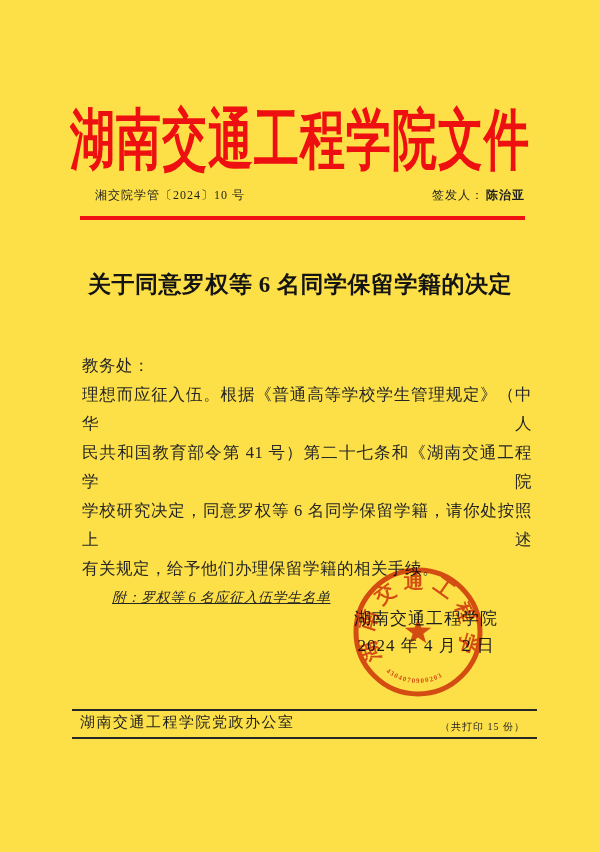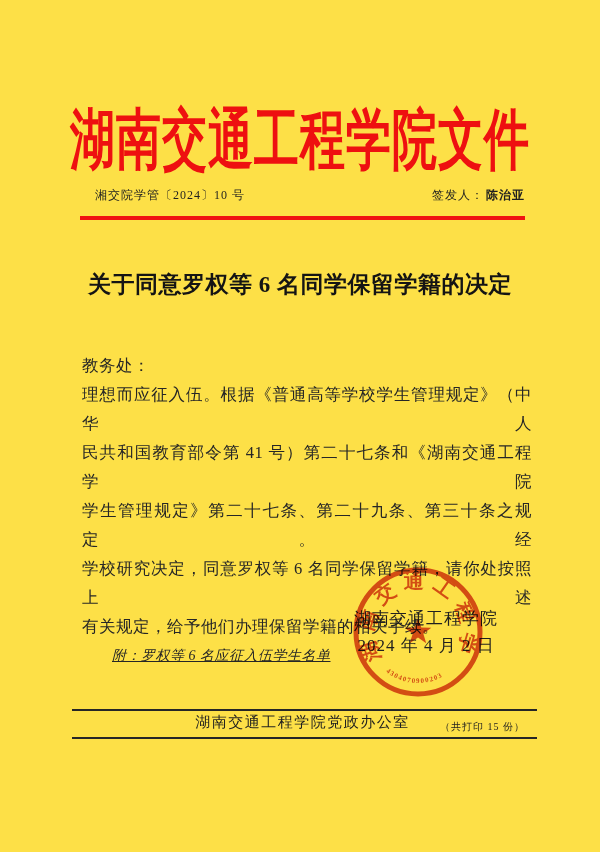--- a/index.html
+++ b/index.html
@@ -62,21 +62,21 @@
   .seal text { font-family:"Liberation Serif","DejaVu Serif",serif; font-weight:bold; }
   .seal .arc-org  { font-size:20px; letter-spacing:7.5px; }
   .seal .arc-code { font-size:7px;  letter-spacing:1.2px; }
 
   
   .footer-rule { position:absolute; left:72px; width:465px; height:2px; background:#262626; }
   .footer-rule.r1 { top:709px; }
   .footer-rule.r2 { top:737px; }
   .footer-row {
     position:absolute; top:713px; left:80px; width:445px;
-    display:flex; justify-content:center; align-items:baseline;
+    display:flex; justify-content:flex-start; align-items:baseline;
     font-size:15px; letter-spacing:1.5px; white-space:nowrap;
   }
   .copies-line {
     position:absolute; top:720px; left:80px; width:445px;
     text-align:right; font-size:10px; letter-spacing:1px; white-space:nowrap;
   }
 </style>
 </head>
 <body>
 
@@ -94,21 +94,20 @@
   </div>
 
   <div class="red-rule" style="background:#f01212"></div>
 
   <div class="doc-title">关于同意罗权等 6 名同学保留学籍的决定</div>
 
   <div class="body-block">
     <div class="body-line">教务处：</div>
     <div class="body-line fill">理想而应征入伍。根据《普通高等学校学生管理规定》（中华人</div>
     <div class="body-line fill">民共和国教育部令第 41 号）第二十七条和《湖南交通工程学院</div>
-    <div class="body-line fill">学生管理规定》第二十七条、第二十九条、第三十条之规定。经</div>
     <div class="body-line fill">学校研究决定，同意罗权等 6 名同学保留学籍，请你处按照上述</div>
     <div class="body-line">有关规定，给予他们办理保留学籍的相关手续。</div>
     <div class="body-line attachment-line">附：罗权等 6 名应征入伍学生名单</div>
   </div>
 
   <div class="sig-org">湖南交通工程学院</div>
   <div class="sig-date">2024 年 4 月 2 日</div>
 
   <svg class="seal" viewBox="-70 -70 140 140">
     <circle cx="0" cy="0" r="62" fill="none" stroke="#cf4028" stroke-width="5"></circle>

